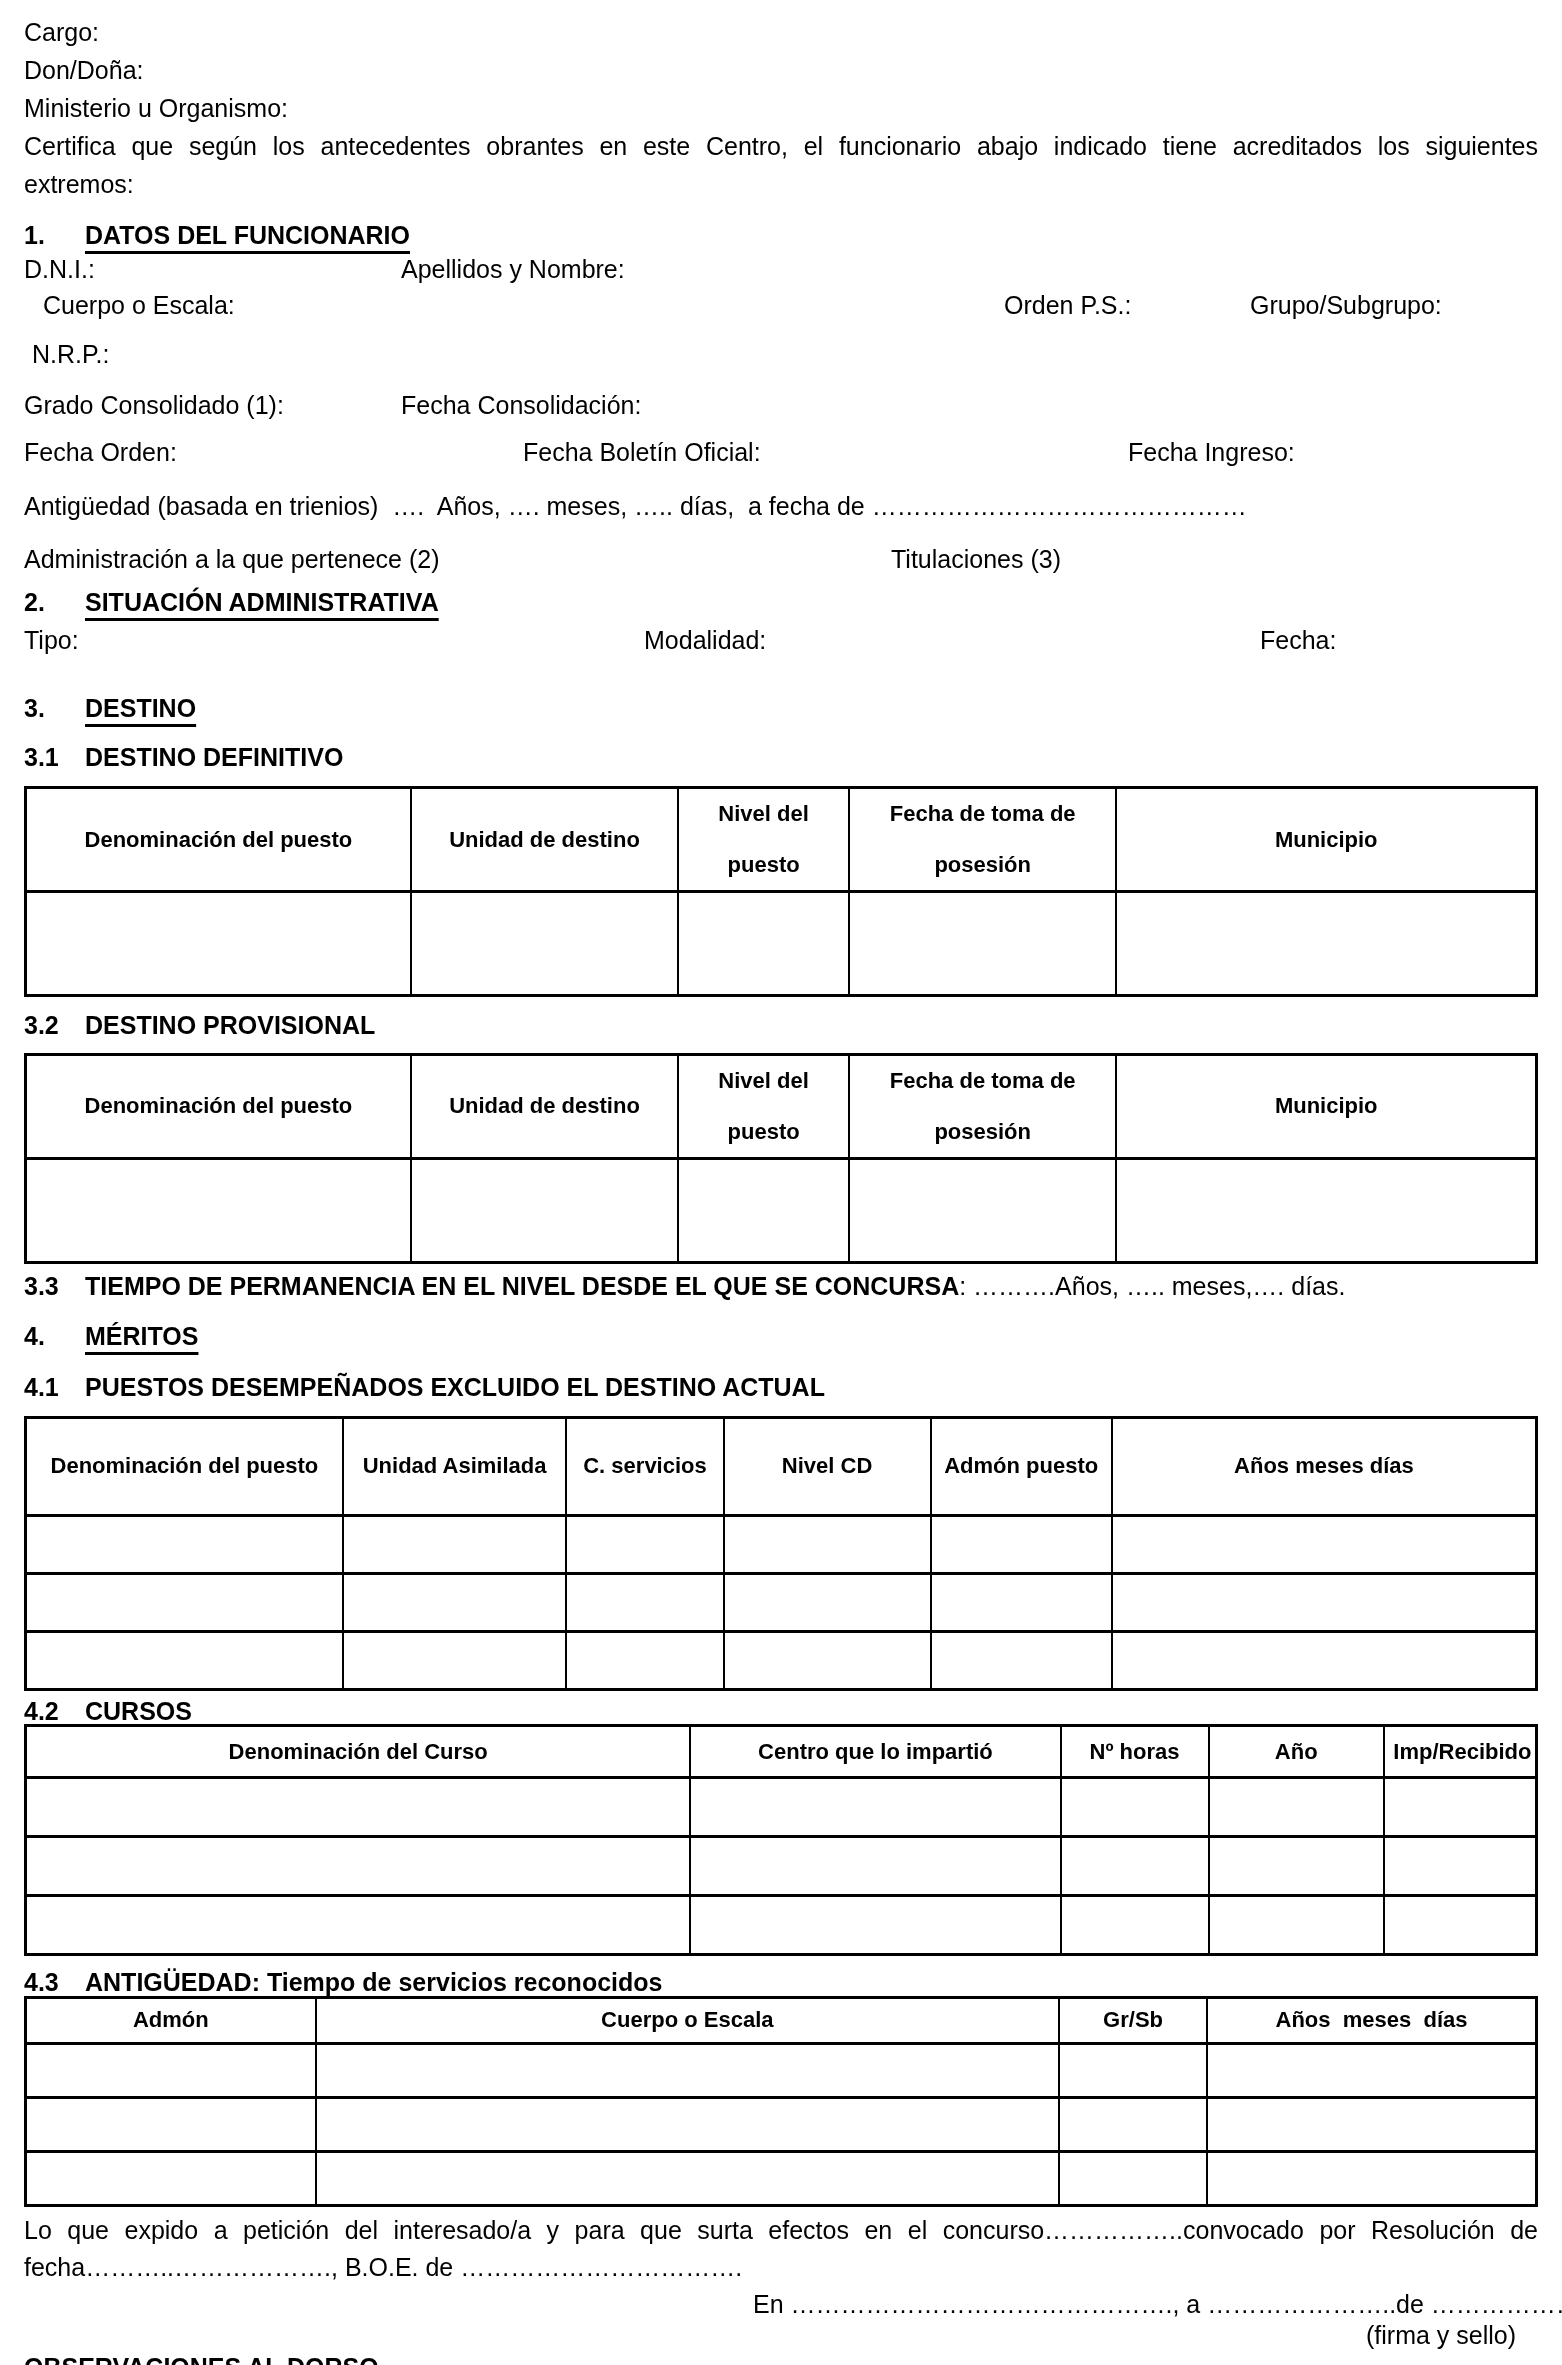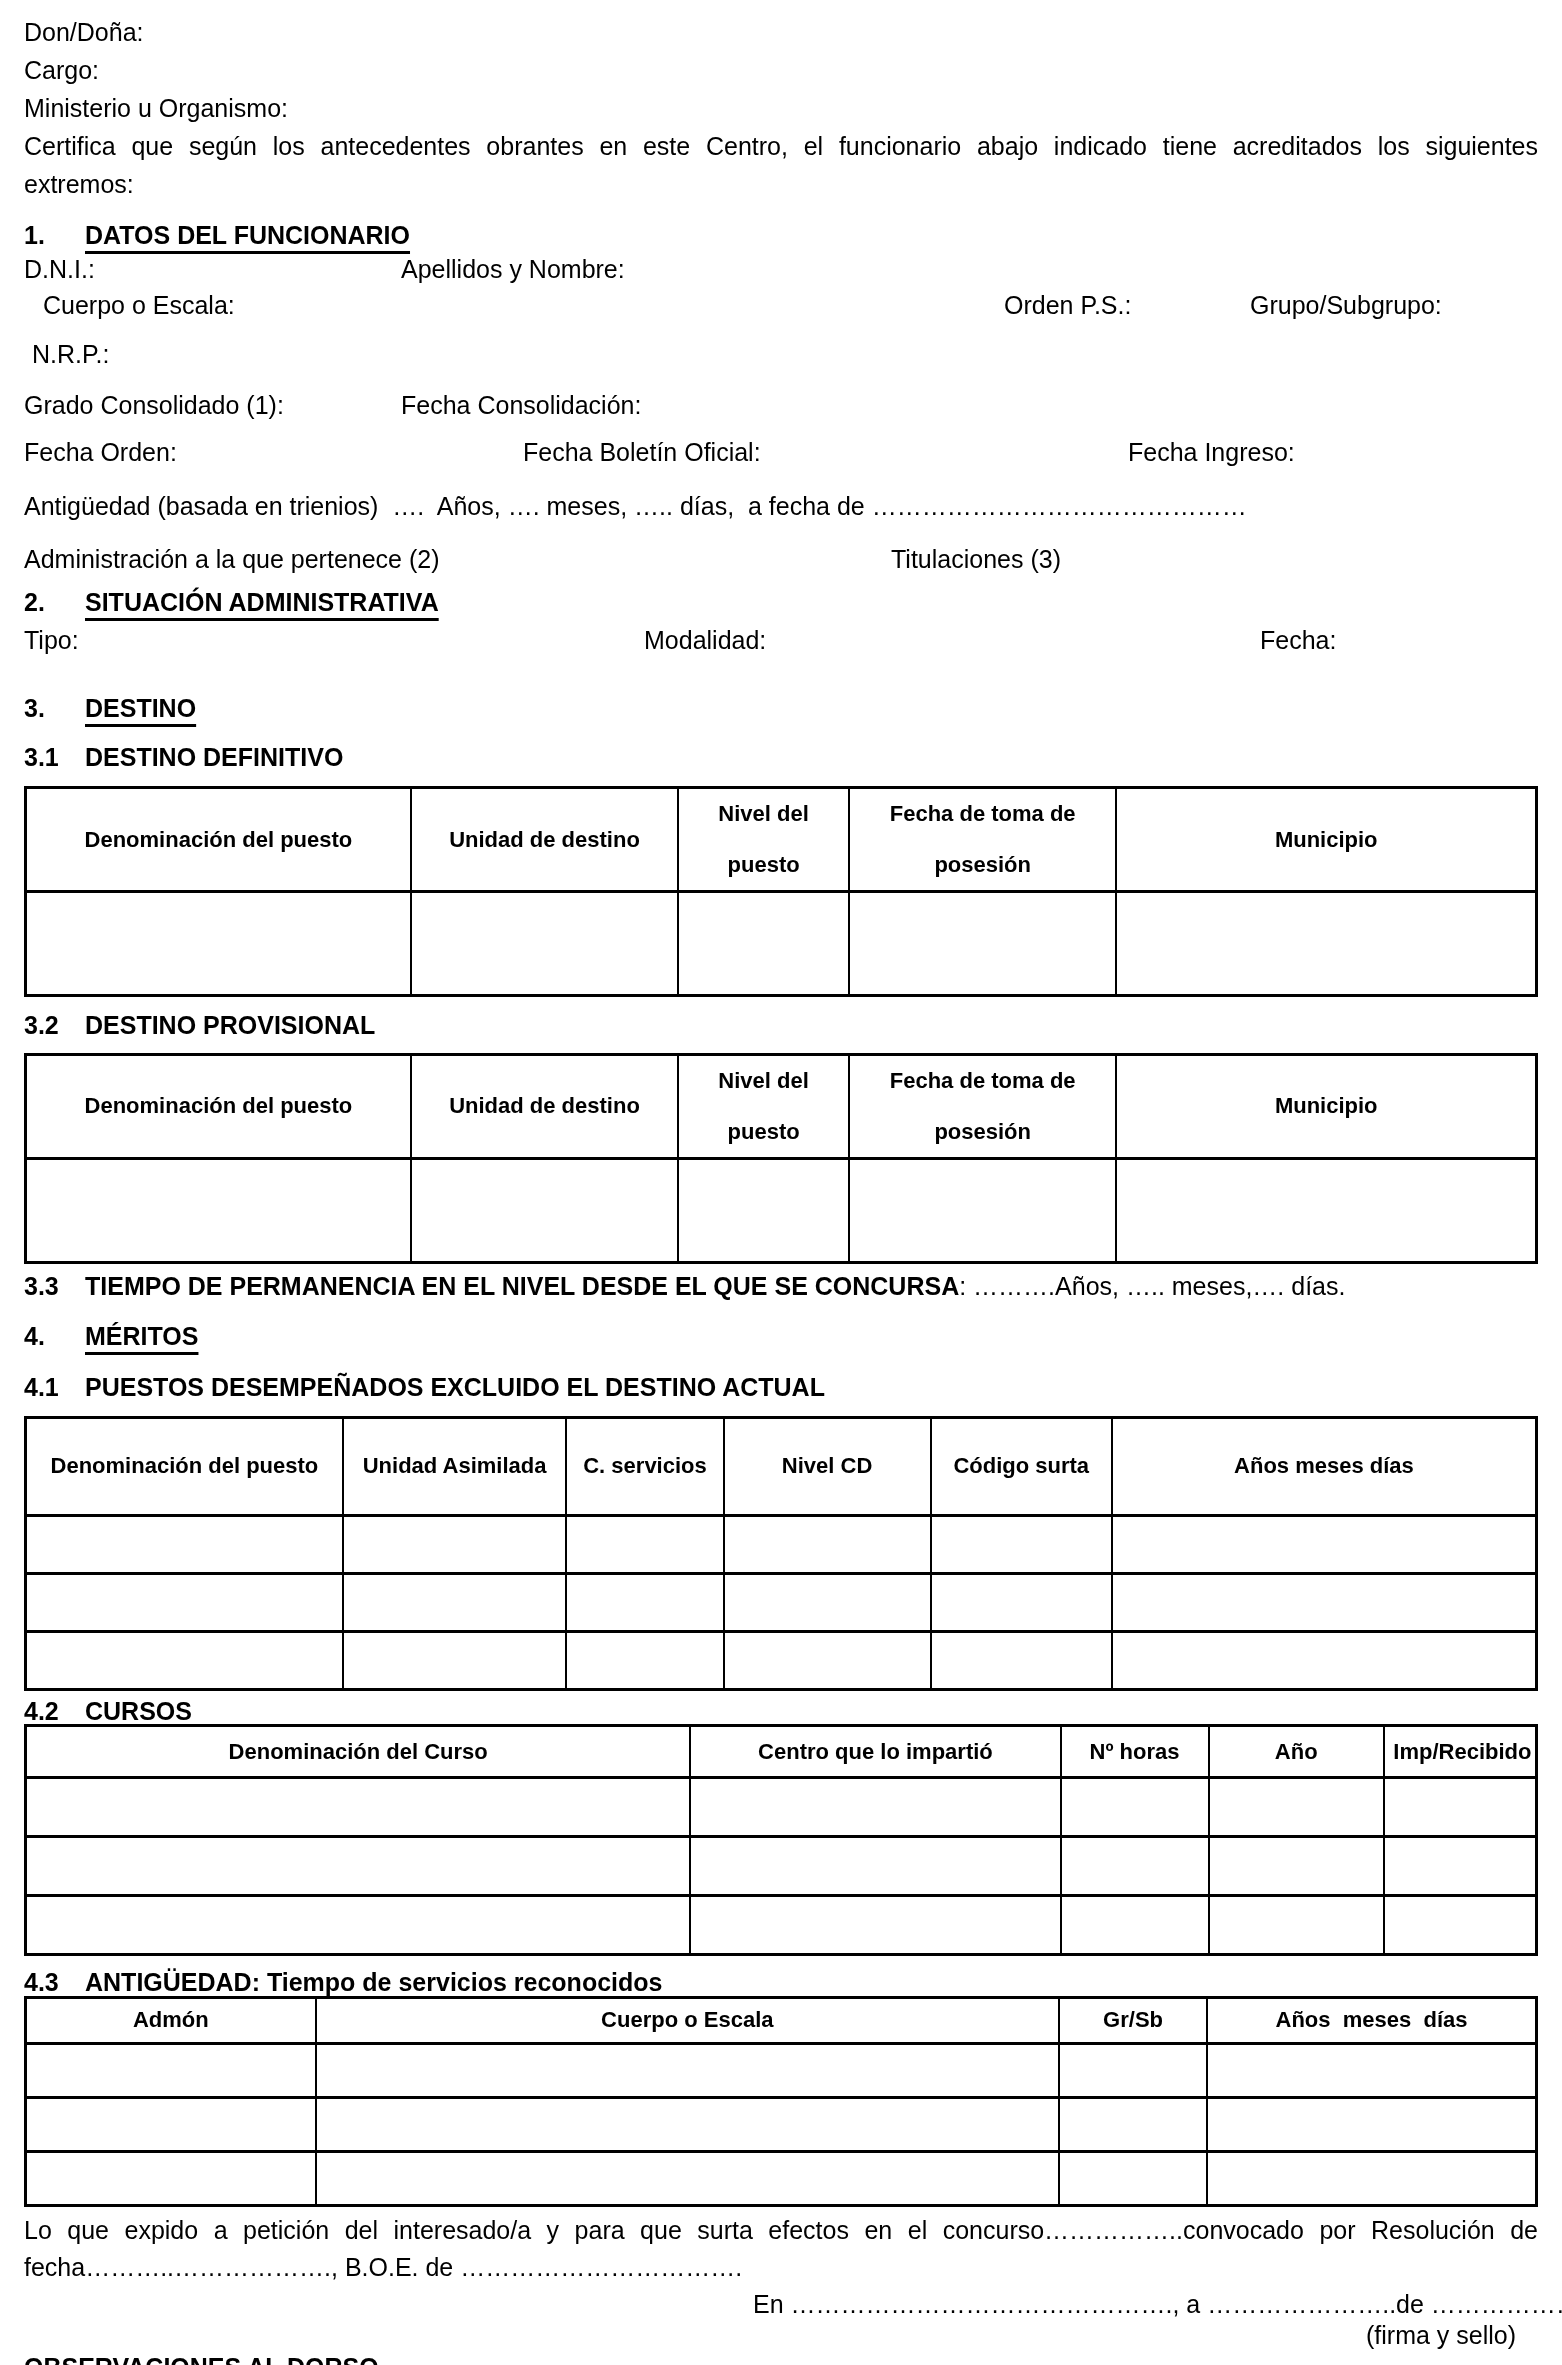--- a/index.html
+++ b/index.html
@@ -35,22 +35,22 @@
   .footer-p2 { height: 37px; }
   .en-line { margin-left: 729px; height: 31px; white-space: pre; }
   .firma { text-align: right; padding-right: 22px; height: 32px; }
   .obs-title { font-weight: bold; height: 29px; }
 </style>
 </head>
 <body>
 
 <div class="page">
 
+  <div class="line">Cargo:</div>
   <div class="line">Don/Doña:</div>
-  <div class="line">Cargo:</div>
   <div class="line">Ministerio u Organismo:</div>
   <div class="line just">Certifica que según los antecedentes obrantes en este Centro, el funcionario abajo indicado tiene acreditados los siguientes</div>
   <div class="line">extremos:</div>
 
   <div class="heading" style="margin-top:12.8px;height:34px;">
     <span class="h-num">1.</span>
     <span class="h-title u">DATOS DEL FUNCIONARIO</span>
   </div>
 
   <div class="frow" style="height:36px;">
@@ -182,21 +182,21 @@
         <col style="width:13.7%">
         <col style="width:12%">
         <col style="width:28.1%">
       </colgroup>
     <thead>
       <tr>
         <th>Denominación del puesto</th>
         <th>Unidad Asimilada</th>
         <th>C. servicios</th>
         <th>Nivel CD</th>
-        <th>Código surta</th>
+        <th>Admón puesto</th>
         <th>Años meses días</th>
       </tr>
     </thead>
     <tbody>
       <tr>
           <td></td>
           <td></td>
           <td></td>
           <td></td>
           <td></td>

